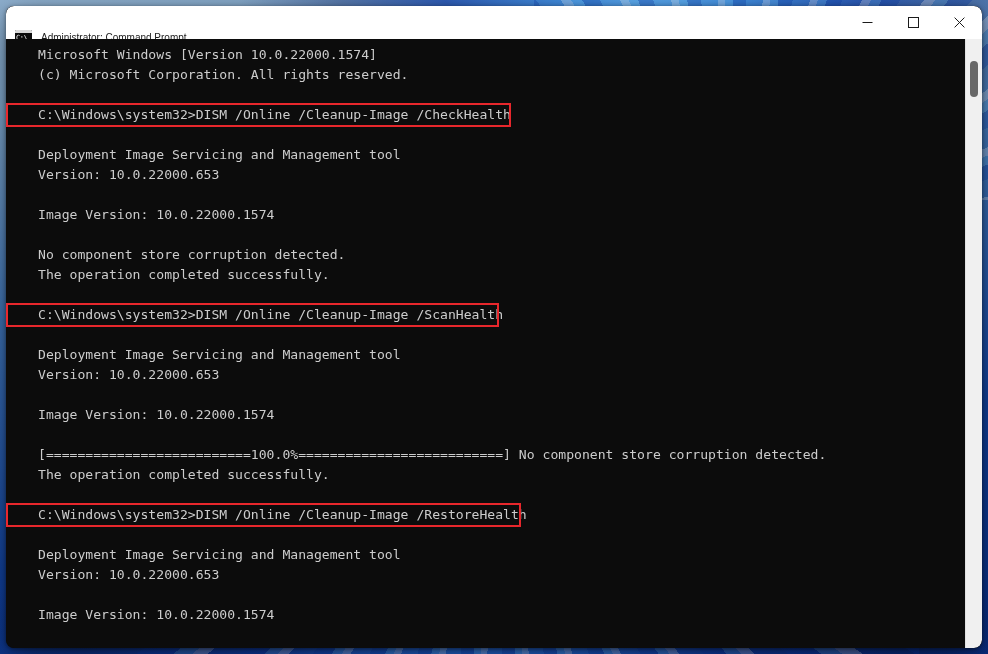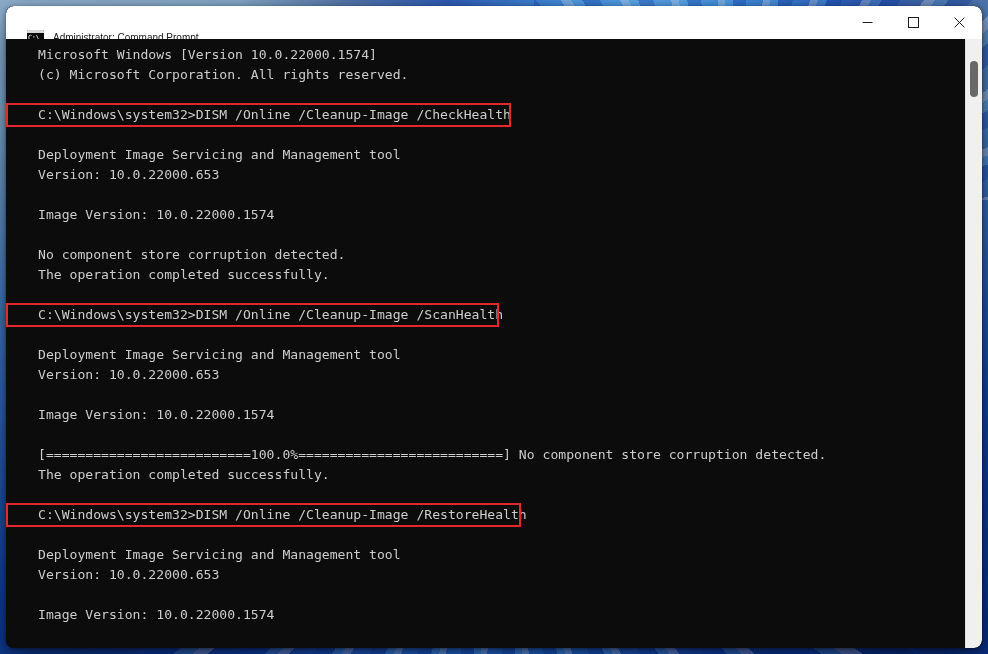--- a/index.html
+++ b/index.html
@@ -89,21 +89,21 @@
     display: flex;
     align-items: center;
     border-top-left-radius: 8px;
     border-top-right-radius: 8px;
     position: relative;
   }
 
   .title-left {
     display: flex;
     align-items: center;
-    padding-left: 21px;
+    padding-left: 9px;
     gap: 9px;
     height: 100%;
     margin-top: 29px;
   }
 
   .cmd-icon {
     width: 17px;
     height: 15px;
     background: #0c0c0c;
     border-radius: 1px;

